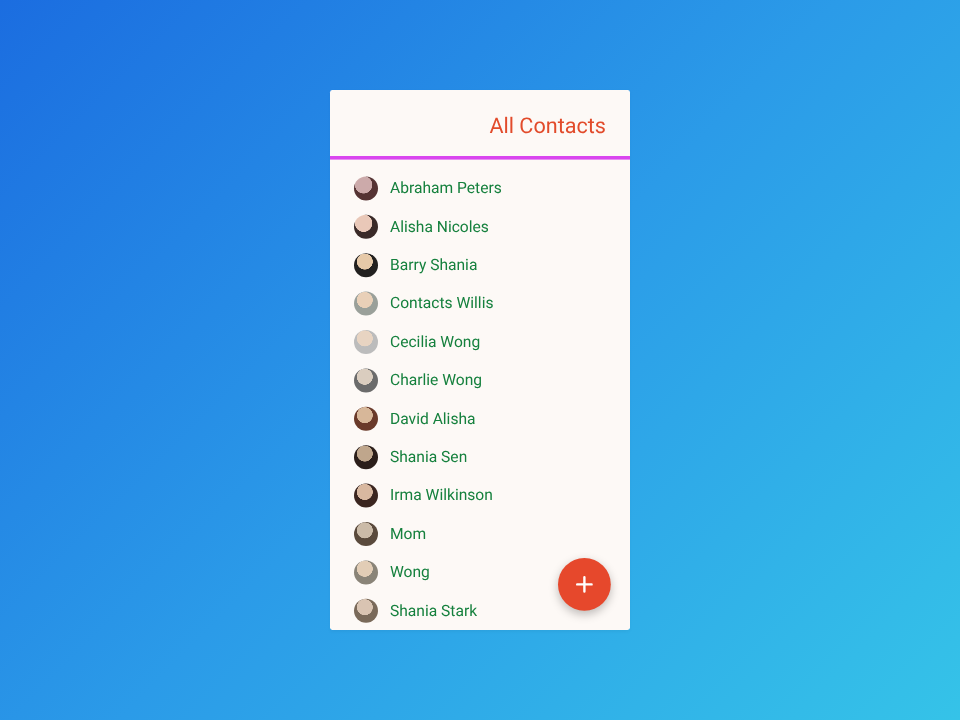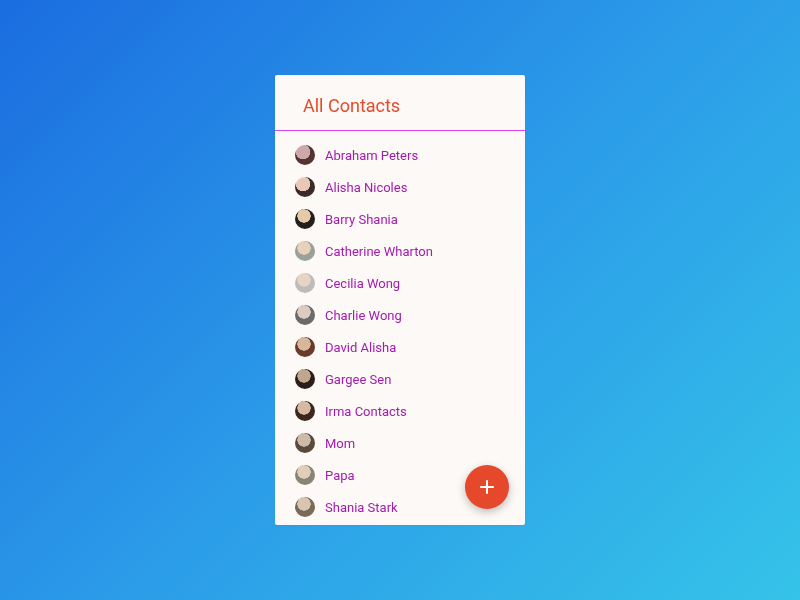--- a/index.html
+++ b/index.html
@@ -17,21 +17,22 @@
     width: 250px;
     height: 450px;
     background: #fdf9f6;
     border-radius: 2px;
     position: relative;
     overflow: hidden;
     box-shadow: 0 1px 3px rgba(0,0,0,0.04);
   }
   .card-header {
     padding: 20px 20px 14px 28px;
-    border-bottom: 1px solid #d946ef;
+    border-bottom: 3px solid #d946ef;
+    text-align: right;
   }
   .card-title {
     color: #e24b2b;
     font-size: 18px;
     font-weight: 400;
   }
   .contacts {
     padding: 8px 0 0 0;
   }
   .contact-row {
@@ -43,21 +44,21 @@
   .avatar {
     width: 20px;
     height: 20px;
     border-radius: 50%;
     flex-shrink: 0;
     margin-right: 10px;
     background: #777;
   }
   .contact-name {
     font-size: 13px;
-    color: #a21caf;
+    color: #15803d;
     white-space: nowrap;
     overflow: hidden;
     text-overflow: ellipsis;
   }
   .fab {
     position: absolute;
     right: 16px;
     bottom: 16px;
     width: 44px;
     height: 44px;
@@ -101,49 +102,49 @@
     <div class="contact-row">
       <div class="avatar av1"></div>
       <div class="contact-name">Alisha Nicoles</div>
     </div>
     <div class="contact-row">
       <div class="avatar av2"></div>
       <div class="contact-name">Barry Shania</div>
     </div>
     <div class="contact-row">
       <div class="avatar av3"></div>
-      <div class="contact-name">Catherine Wharton</div>
+      <div class="contact-name">Contacts Willis</div>
     </div>
     <div class="contact-row">
       <div class="avatar av4"></div>
       <div class="contact-name">Cecilia Wong</div>
     </div>
     <div class="contact-row">
       <div class="avatar av5"></div>
       <div class="contact-name">Charlie Wong</div>
     </div>
     <div class="contact-row">
       <div class="avatar av6"></div>
       <div class="contact-name">David Alisha</div>
     </div>
     <div class="contact-row">
       <div class="avatar av7"></div>
-      <div class="contact-name">Gargee Sen</div>
+      <div class="contact-name">Shania Sen</div>
     </div>
     <div class="contact-row">
       <div class="avatar av8"></div>
-      <div class="contact-name">Irma Contacts</div>
+      <div class="contact-name">Irma Wilkinson</div>
     </div>
     <div class="contact-row">
       <div class="avatar av9"></div>
       <div class="contact-name">Mom</div>
     </div>
     <div class="contact-row">
       <div class="avatar av10"></div>
-      <div class="contact-name">Papa</div>
+      <div class="contact-name">Wong</div>
     </div>
     <div class="contact-row">
       <div class="avatar av11"></div>
       <div class="contact-name">Shania Stark</div>
     </div>
   </div>
 
   <div class="fab">
     <span>
       <svg width="18" height="18" viewBox="0 0 18 18">

